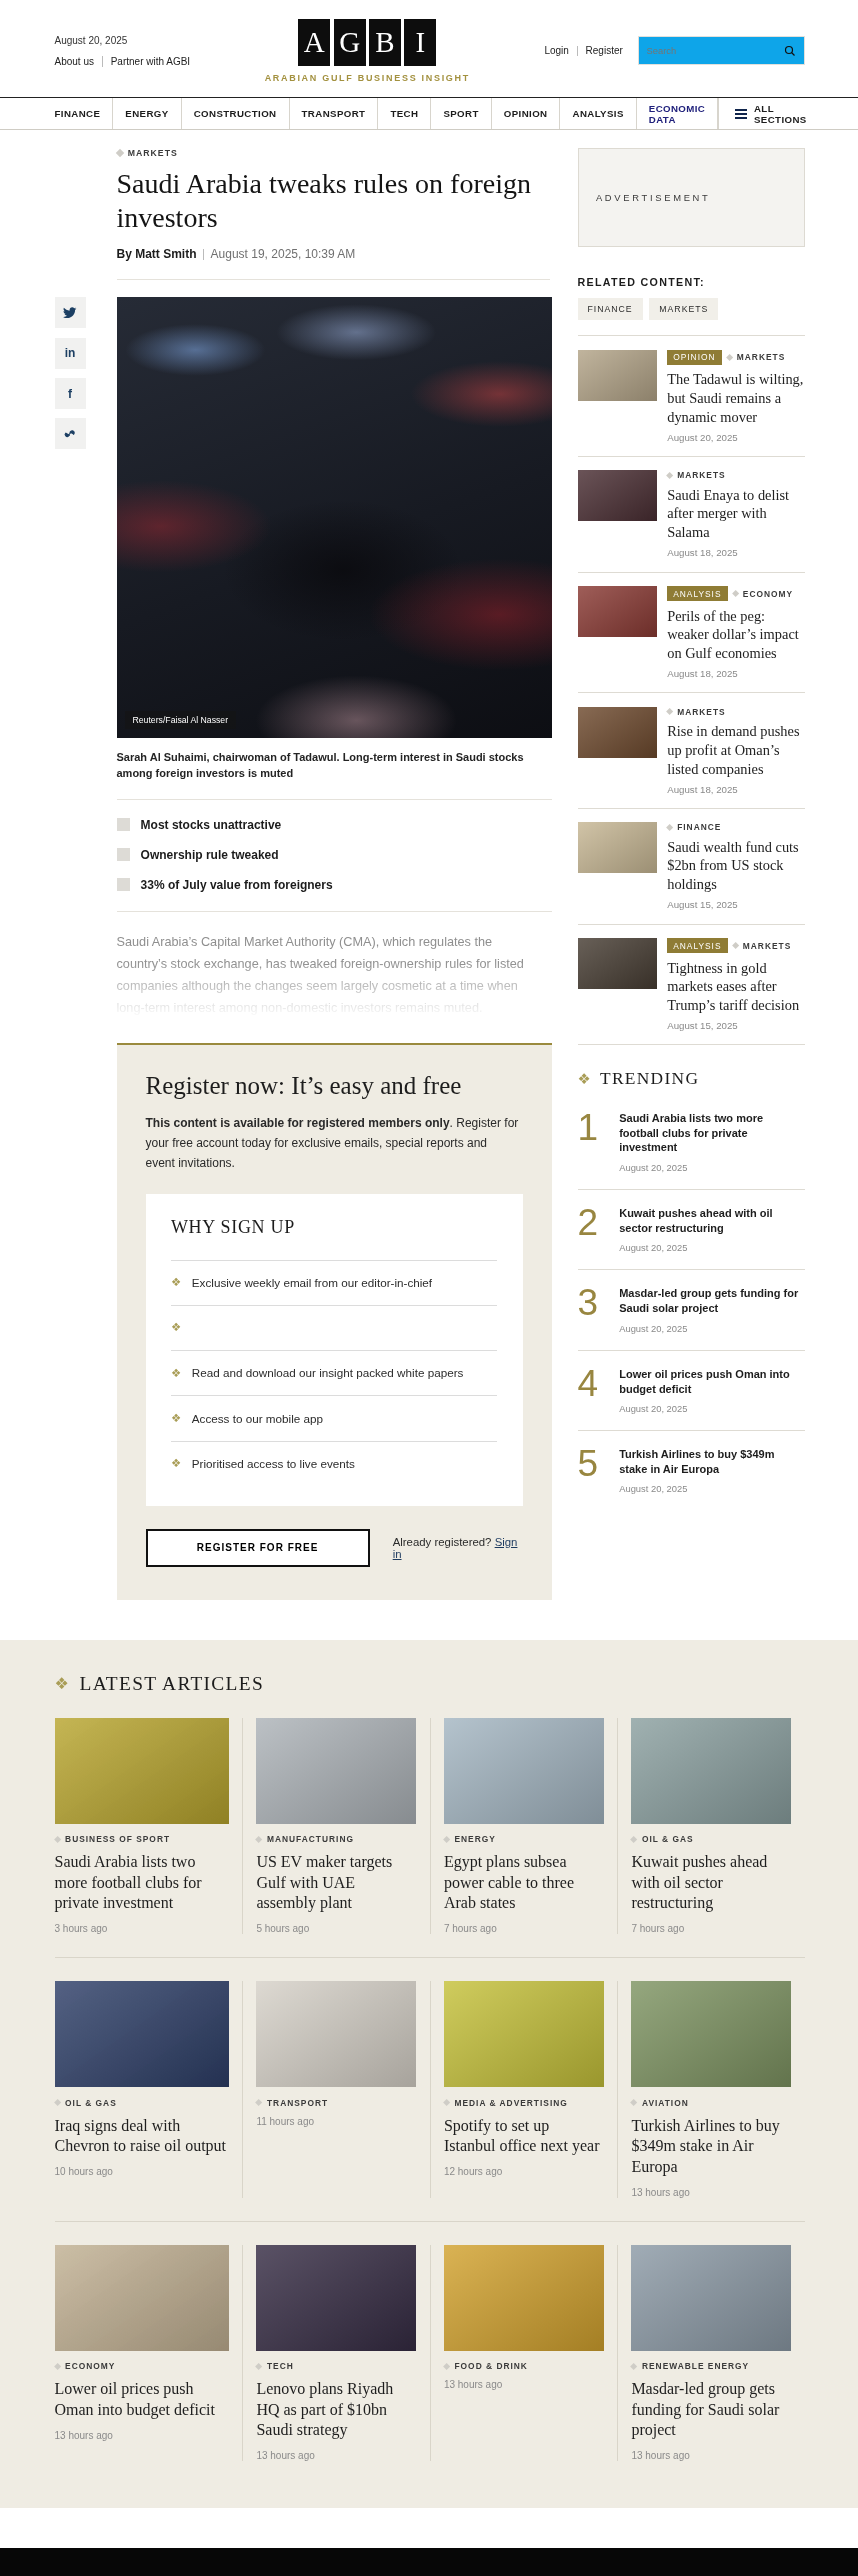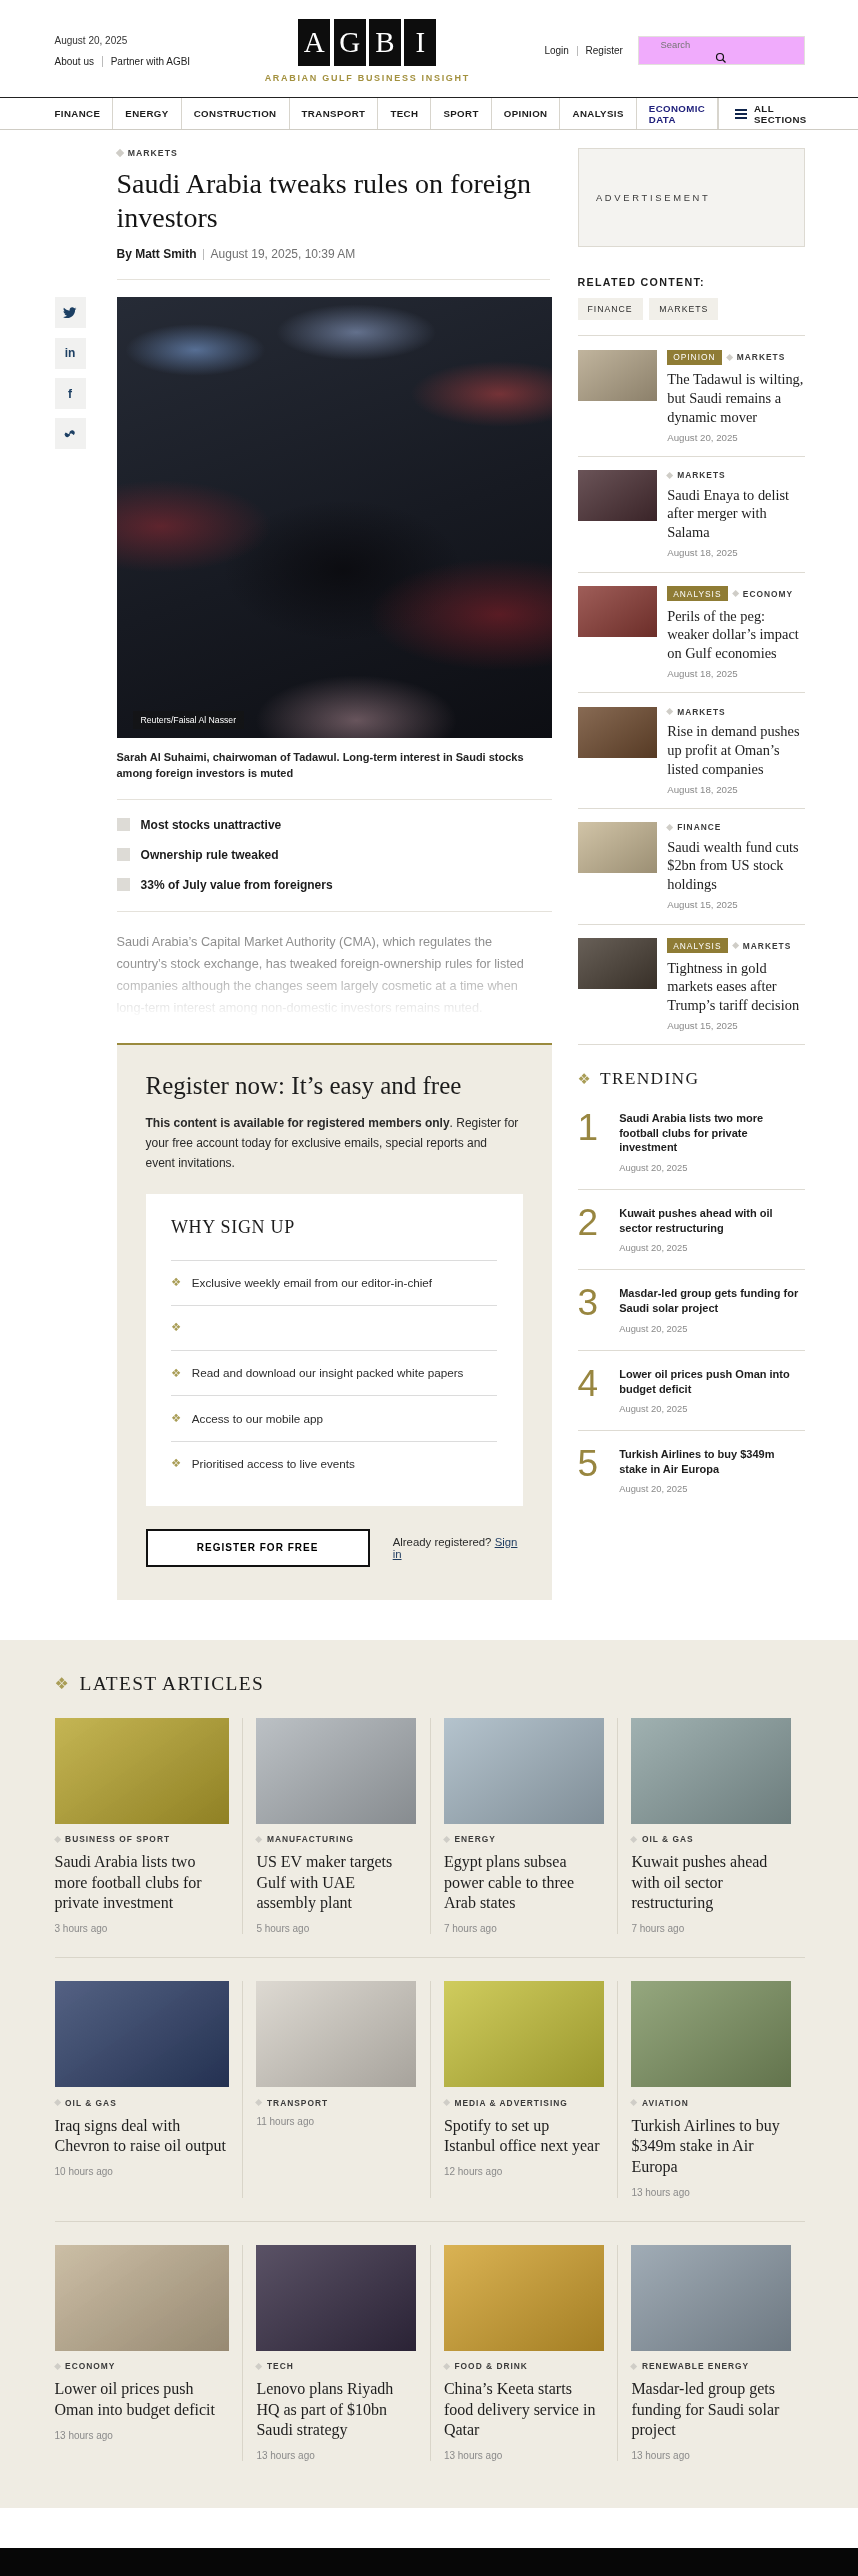--- a/index.html
+++ b/index.html
@@ -12,21 +12,21 @@
   .top-left .date { margin-bottom:10.7px; }
   .top-links { display:flex; gap:8px; align-items:center; }
   .top-links a, .auth a { color:#222; text-decoration:none; cursor:pointer; }
   .vdiv { width:0.7px; height:10.7px; background:#bbb; display:inline-block; }
   .logo-block { text-align:center; }
   .logo-boxes { display:flex; gap:3.3px; justify-content:center; }
   .logo-box { width:32px; height:47px; background:#0d0d0d; color:#fff; font-family:"Liberation Serif", serif; font-size:29px; display:flex; align-items:center; justify-content:center; }
   .logo-tag { margin-top:6.7px; color:#a3913f; font-weight:bold; font-size:9px; letter-spacing:1.7px; }
   .top-right { display:flex; align-items:center; gap:14.7px; }
   .auth { display:flex; gap:8px; align-items:center; font-size:10px; }
-  .searchbox { width:167px; height:29px; background:#f0abfc; border:0.7px solid #e2e0db; display:flex; align-items:center; padding:0 8px;flex-direction:column; }
+  .searchbox { width:167px; height:29px; background:#0ea5e9; border:0.7px solid #e2e0db; display:flex; align-items:center; padding:0 8px; }
   .searchbox input { flex:1; border:none; background:transparent; outline:none; font-size:9.4px; color:#444; font-family:"Liberation Sans",sans-serif; }
   .search-btn { background:none; border:none; cursor:pointer; display:flex; }
 
   
   nav.mainnav { border-top:0.7px solid #222; border-bottom:0.7px solid #cfccc4; }
   .nav-inner { display:flex; align-items:stretch; height:31px; }
   .nav-items { display:flex; align-items:stretch; }
   .nav-item { display:flex; align-items:center; padding:0 12px; font-size:9.7px; font-weight:bold; letter-spacing:0.4px; color:#1c1c1c; text-decoration:none; border-right:0.7px solid #d8d5cd; cursor:pointer; }
   .nav-item:first-child { padding-left:0; }
   .nav-item.active { color:#20217c; }
@@ -54,21 +54,21 @@
     background:
       radial-gradient(100px 37px at 18% 12%, rgba(130,170,230,.55), transparent 70%),
       radial-gradient(114px 40px at 55% 8%, rgba(180,205,255,.45), transparent 70%),
       radial-gradient(127px 47px at 88% 22%, rgba(205,70,70,.5), transparent 70%),
       radial-gradient(154px 64px at 10% 52%, rgba(195,45,55,.4), transparent 72%),
       radial-gradient(187px 80px at 88% 72%, rgba(160,35,45,.5), transparent 70%),
       radial-gradient(160px 94px at 52% 62%, rgba(10,10,14,.85), transparent 75%),
       radial-gradient(134px 60px at 55% 96%, rgba(235,185,195,.4), transparent 75%),
       linear-gradient(160deg,#262b36 0%,#171a22 55%,#0d0e13 100%);
   }
-  .credit { position:absolute; left:16px; bottom:9.4px; background:rgba(20,20,20,.6); color:#fff; font-size:8.7px; padding:4px 8px; }
+  .credit { position:absolute; left:8px; bottom:9.4px; background:rgba(20,20,20,.6); color:#fff; font-size:8.7px; padding:4px 8px; }
   .caption { font-size:11px; font-weight:bold; color:#242424; line-height:1.5; margin:10.7px 0 17.4px; border-bottom:0.7px solid #e5e2db; padding-bottom:17.4px; }
   .keypoints { list-style:none; margin:2.7px 0 0; }
   .keypoints li { display:flex; align-items:center; gap:10.7px; font-size:12px; font-weight:bold; margin-bottom:16px; }
   .kp-sq { width:13.4px; height:13.4px; background:#dddbd6; flex:0 0 auto; }
   .kp-sep { border-bottom:0.7px solid #e5e2db; margin:19px 0; }
   .lede-wrap { position:relative; }
   .lede { font-size:12.7px; line-height:1.75; color:#8f8f8f; max-width:428px; }
   .lede-fade { position:absolute; inset:0; background:linear-gradient(180deg, rgba(255,255,255,0) 35%, rgba(255,255,255,.95) 95%); pointer-events:none; }
 
   
@@ -526,21 +526,20 @@
           </div>
         <div class="lat-title">Lenovo plans Riyadh HQ as part of $10bn Saudi strategy</div>
         <div class="lat-time">13 hours ago</div>
       </div>
       <div class="lat-card">
         <div class="lat-img" style="background: linear-gradient(145deg, rgba(255, 255, 255, 0.18), rgba(0, 0, 0, 0.22)), rgb(210, 162, 46);"></div>
         <div class="lat-cat">
             <span class="diamond"></span>
             <span>FOOD &amp; DRINK</span>
           </div>
-        <div class="lat-title">China’s Keeta starts food delivery service in Qatar</div>
         <div class="lat-time">13 hours ago</div>
       </div>
       <div class="lat-card">
         <div class="lat-img" style="background: linear-gradient(145deg, rgba(255, 255, 255, 0.18), rgba(0, 0, 0, 0.22)), rgb(140, 154, 166);"></div>
         <div class="lat-cat">
             <span class="diamond"></span>
             <span>RENEWABLE ENERGY</span>
           </div>
         <div class="lat-title">Masdar-led group gets funding for Saudi solar project</div>
         <div class="lat-time">13 hours ago</div>

